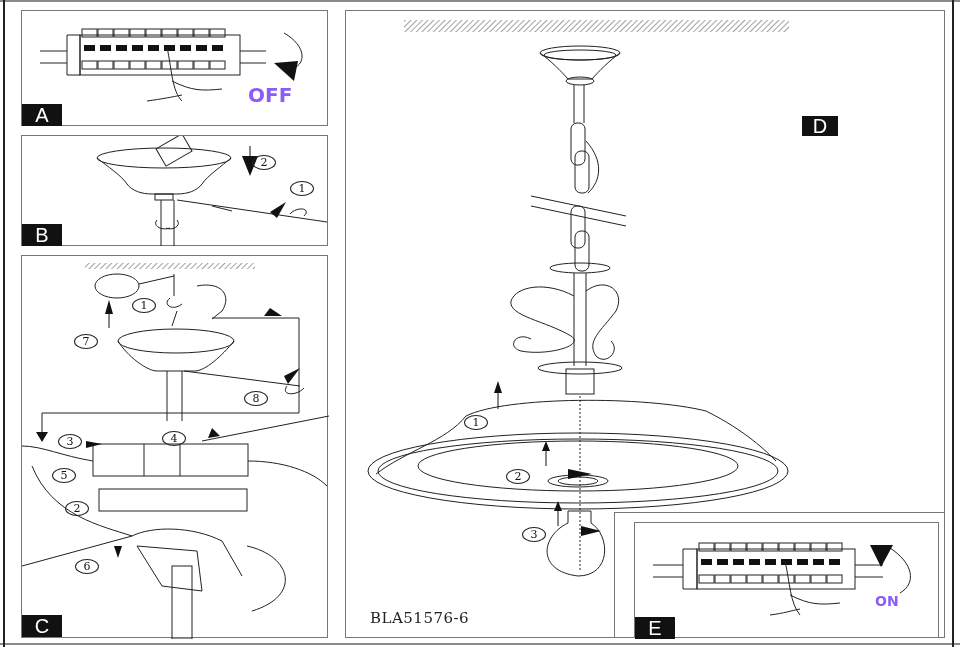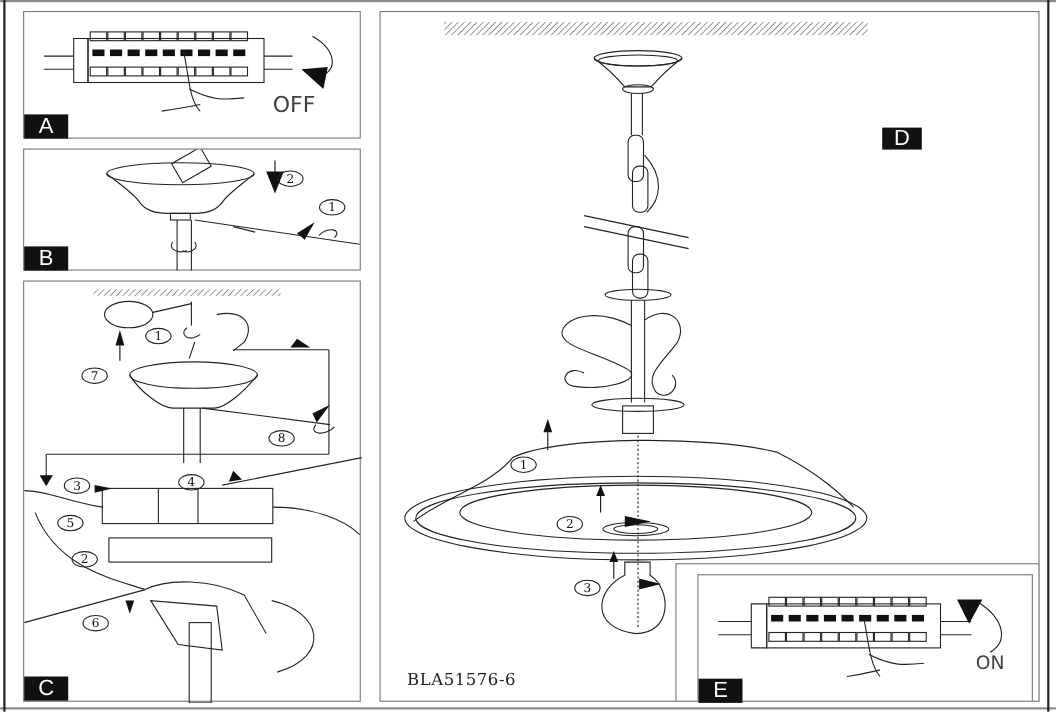--- a/index.html
+++ b/index.html
@@ -8,21 +8,21 @@
   .page-edge-top { position: absolute; left: 0; top: 0; width: 960px; height: 2px; background: #8a8a8a; }
   .page-edge-bottom { position: absolute; left: 0; top: 643px; width: 960px; height: 2px; background: #8a8a8a; }
   .page-edge-left { position: absolute; left: 3px; top: 0; width: 2px; height: 647px; background: #222; }
   .page-edge-right { position: absolute; left: 952px; top: 0; width: 2px; height: 647px; background: #222; }
   .panel { position: absolute; border: 1px solid #777; background: #fff; box-sizing: border-box; }
   .panel svg { position: absolute; left: 0; top: 0; }
   .label-tag { position: absolute; background: #111; color: #fff; font-family: "Liberation Sans", sans-serif;
                font-size: 20px; text-align: center; line-height: 22px; width: 40px; height: 22px; }
   .label-tag-d { position: absolute; background: #111; color: #fff; font-size: 20px; text-align: center;
                  line-height: 20px; width: 36px; height: 20px; }
-  .word { position: absolute; font-family: "DejaVu Sans", sans-serif; font-weight: normal; color: #404040; }
+  .word { position: absolute; font-family: "DejaVu Sans", sans-serif; font-weight: bold; color: #8b5cf6; }
   .model { position: absolute; font-family: "DejaVu Serif", serif; font-size: 15px; color: #222; letter-spacing: 0.5px; }
   .step { position: absolute; font-family: "DejaVu Serif", serif; font-size: 11px; color: #111;
           border: 1px solid #222; border-radius: 50%; width: 22px; height: 13px; line-height: 13px; text-align: center; }
 </style>
 </head>
 <body>
 
 <div class="page-edge-top"></div>
 <div class="page-edge-bottom"></div>
 <div class="page-edge-left"></div>
@@ -248,15 +248,15 @@
         <rect x="178" y="36" width="11" height="6" fill="#111"></rect>
         <rect x="176" y="52" width="15" height="8" fill="none" stroke="#222"></rect>
         <rect x="192" y="20" width="15" height="8" fill="none" stroke="#222"></rect>
         <rect x="194" y="36" width="11" height="6" fill="#111"></rect>
         <rect x="192" y="52" width="15" height="8" fill="none" stroke="#222"></rect>
       </g>
     <path d="M150 38 C155 60 155 80 165 92 M155 72 C175 82 185 82 205 80 M135 92 C150 90 155 88 165 86" stroke="#222" fill="none"></path>
     <path d="M255 25 C278 40 282 60 265 70" stroke="#222" fill="none"></path>
     <polygon points="235,22 258,22 246,44" fill="#111"></polygon>
   </svg>
-  <div class="word" style="left:252px; top:70px; font-size:17px;">ON</div>
+  <div class="word" style="left:240px; top:70px; font-size:14px;">ON</div>
   <div class="label-tag" style="left:0; top:94px;">E</div>
 </div>
 
 </body></html>

